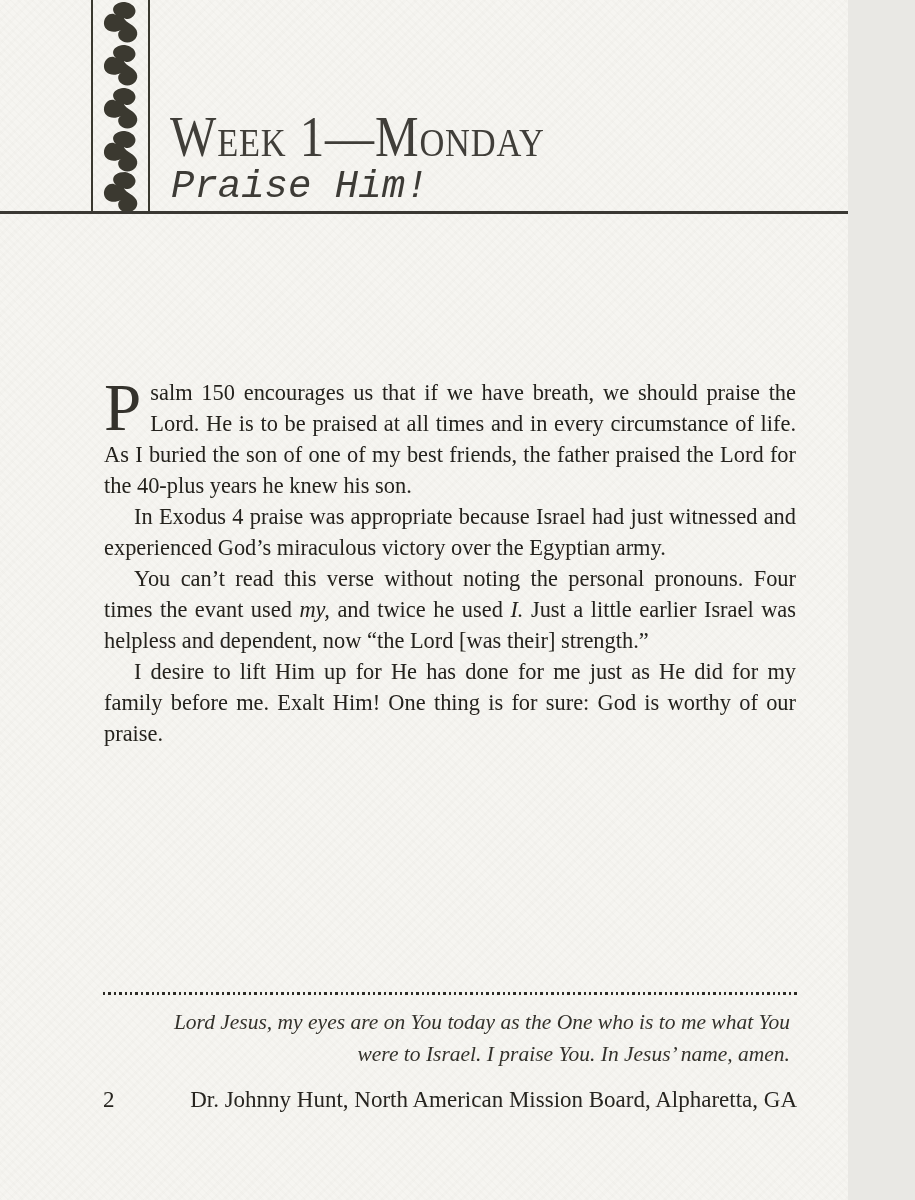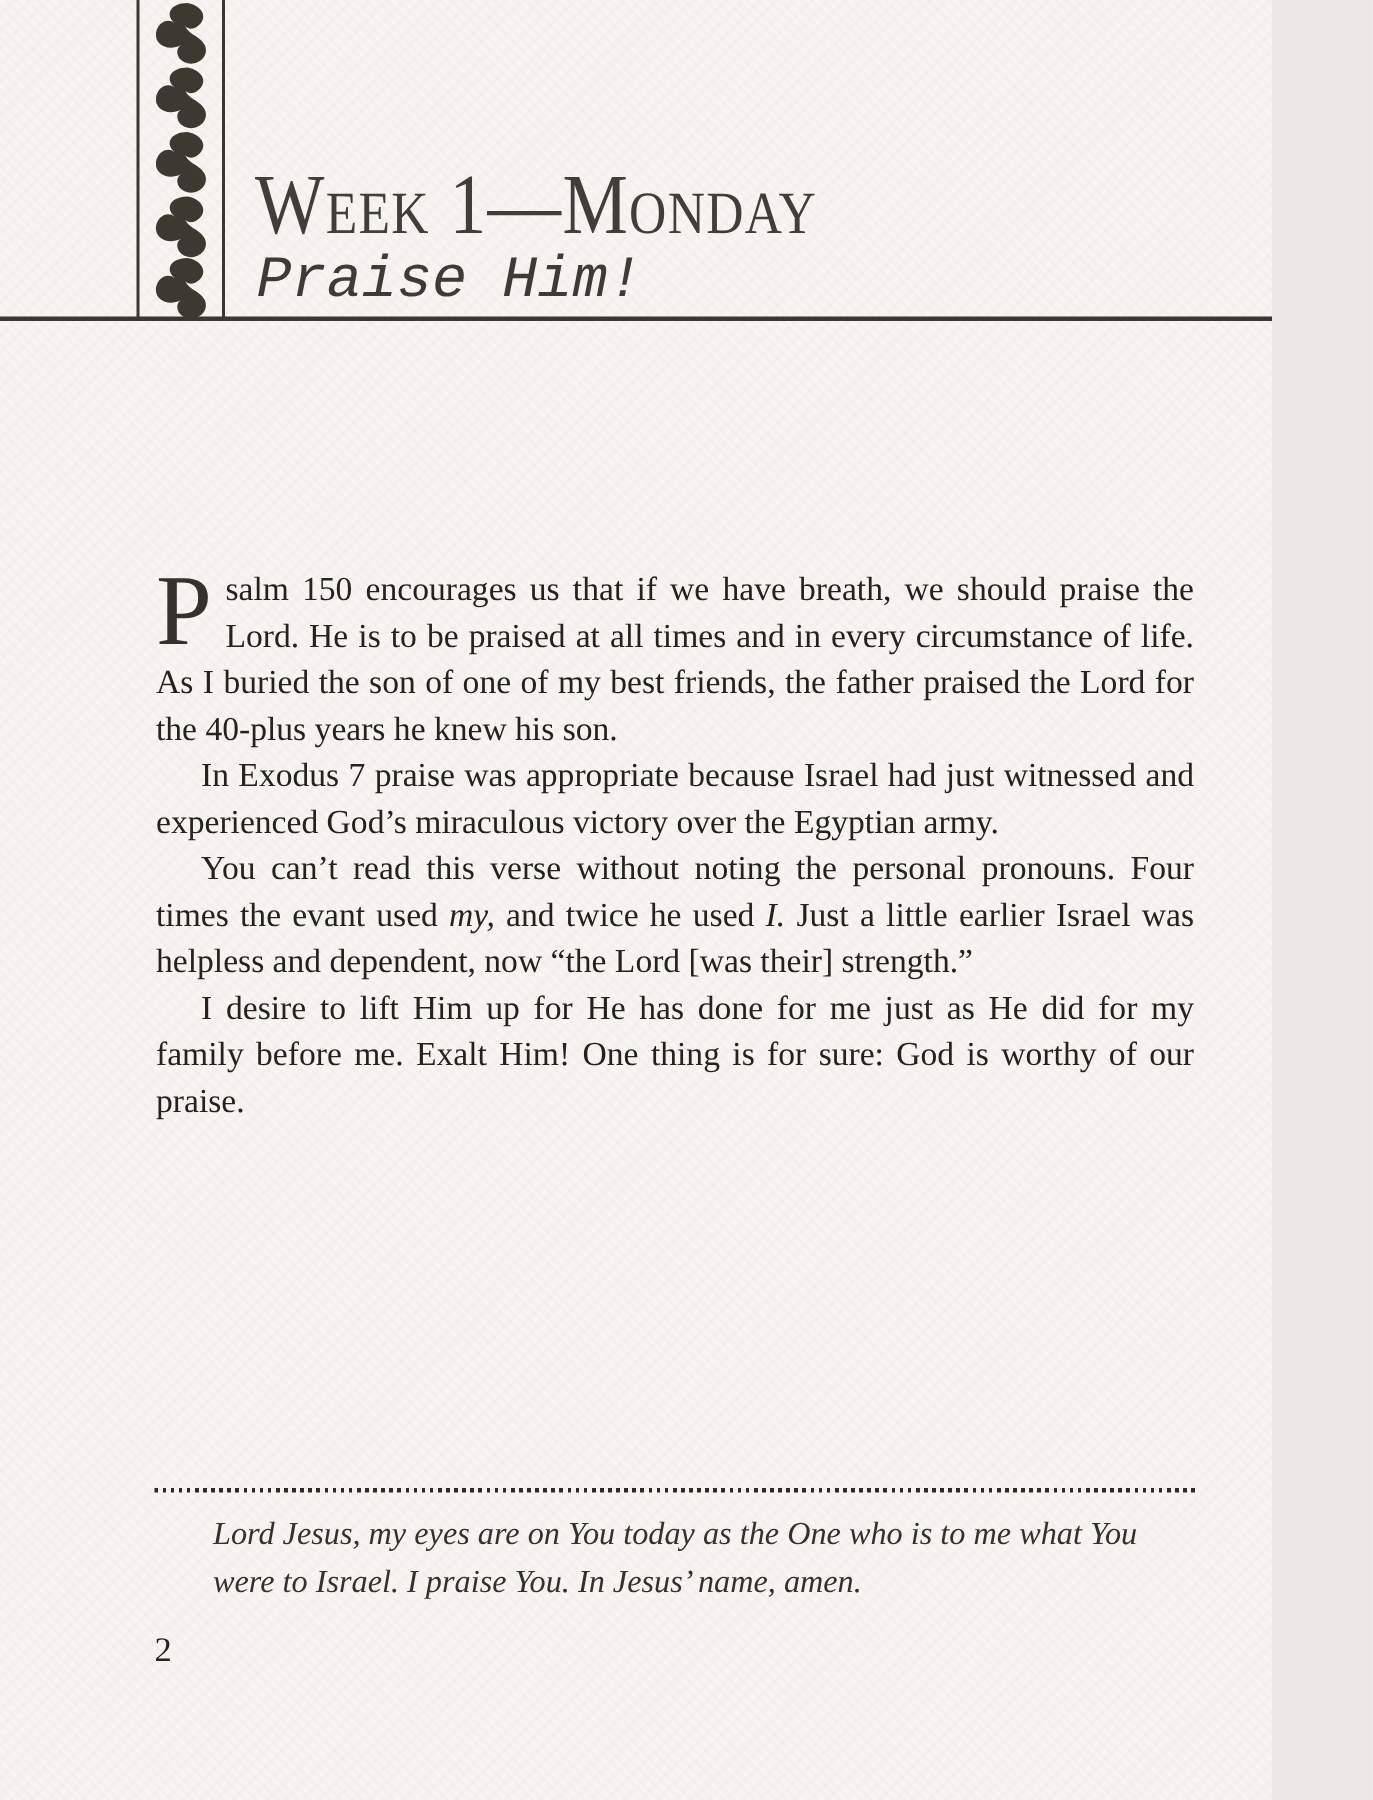--- a/index.html
+++ b/index.html
@@ -33,21 +33,21 @@
   .sc{font-variant:small-caps;font-style:normal;letter-spacing:0.5px;}
   .citation{text-align:right;font-style:normal;font-variant:small-caps;letter-spacing:1.5px;font-size:20.5px;color:#2e2c27;margin-top:3px;}
   
   .bodytext{position:absolute;left:104px;top:377px;width:692px;font-size:22.4px;line-height:31px;text-align:justify;color:#24221d;}
   .bodytext p{margin:0;}
   .bodytext p.indent{text-indent:30px;}
   .dropcap{float:left;font-size:67px;line-height:54px;padding:3px 9px 0 0;color:#34322c;}
   
   .dotted{position:absolute;left:103px;top:992px;width:695px;height:3px;
     background:repeating-linear-gradient(to right,#2c2a25 0 2.4px,rgba(0,0,0,0) 2.4px 5.4px);}
-  .prayer{position:absolute;left:142px;top:1006px;width:648px;font-size:21.5px;line-height:32px;font-style:italic;color:#33312b;}
+  .prayer{position:absolute;left:142px;top:1006px;width:648px;font-size:21.5px;line-height:32px;font-style:italic;color:#33312b;text-align:right;}
   .footer{position:absolute;left:103px;top:1087px;width:694px;display:flex;justify-content:space-between;align-items:baseline;font-size:23px;color:#26241f;}
 </style>
 </head>
 <body>
 
 <div class="page">
 
   <div class="vline left"></div>
   <div class="orn-strip">
     <svg width="52" height="213" viewBox="0 0 52 213" aria-hidden="true">
@@ -63,26 +63,27 @@
   </div>
   <div class="vline right"></div>
 
   <div class="title">Week 1—Monday</div>
   <div class="subtitle">Praise Him!</div>
   <div class="hrule"></div>
 
 
   <div class="bodytext">
     <p><span class="dropcap">P</span><span>salm 150 encourages us that if we have breath, we should praise the Lord. He is to be praised at all times and in every circumstance of life. As I buried the son of one of my best friends, the father praised the Lord for the 40-plus years he knew his son.</span></p>
-    <p class="indent">In Exodus 7 praise was appropriate because Israel had just witnessed and experienced God’s miraculous victory over the Egyptian army.</p>
+    <p class="indent">In Exodus 4 praise was appropriate because Israel had just witnessed and experienced God’s miraculous victory over the Egyptian army.</p>
     <p class="indent"><span>You can’t read this verse without noting the personal pronouns. Four times the evant used </span><i>my,</i><span> and twice he used </span><i>I.</i><span> Just a little earlier Israel was helpless and dependent, now “the Lord [was their] strength.”</span></p>
     <p class="indent">I desire to lift Him up for He has done for me just as He did for my family before me. Exalt Him! One thing is for sure: God is worthy of our praise.</p>
   </div>
 
   <div class="dotted"></div>
 
   <div class="prayer">Lord Jesus, my eyes are on You today as the One who is to me what You were to Israel. I praise You. In Jesus’ name, amen.</div>
 
   <div class="footer">
     <span>2</span>
+    <span>Dr. Johnny Hunt, North American Mission Board, Alpharetta, GA</span>
   </div>
 
 </div>
 
 </body></html>

